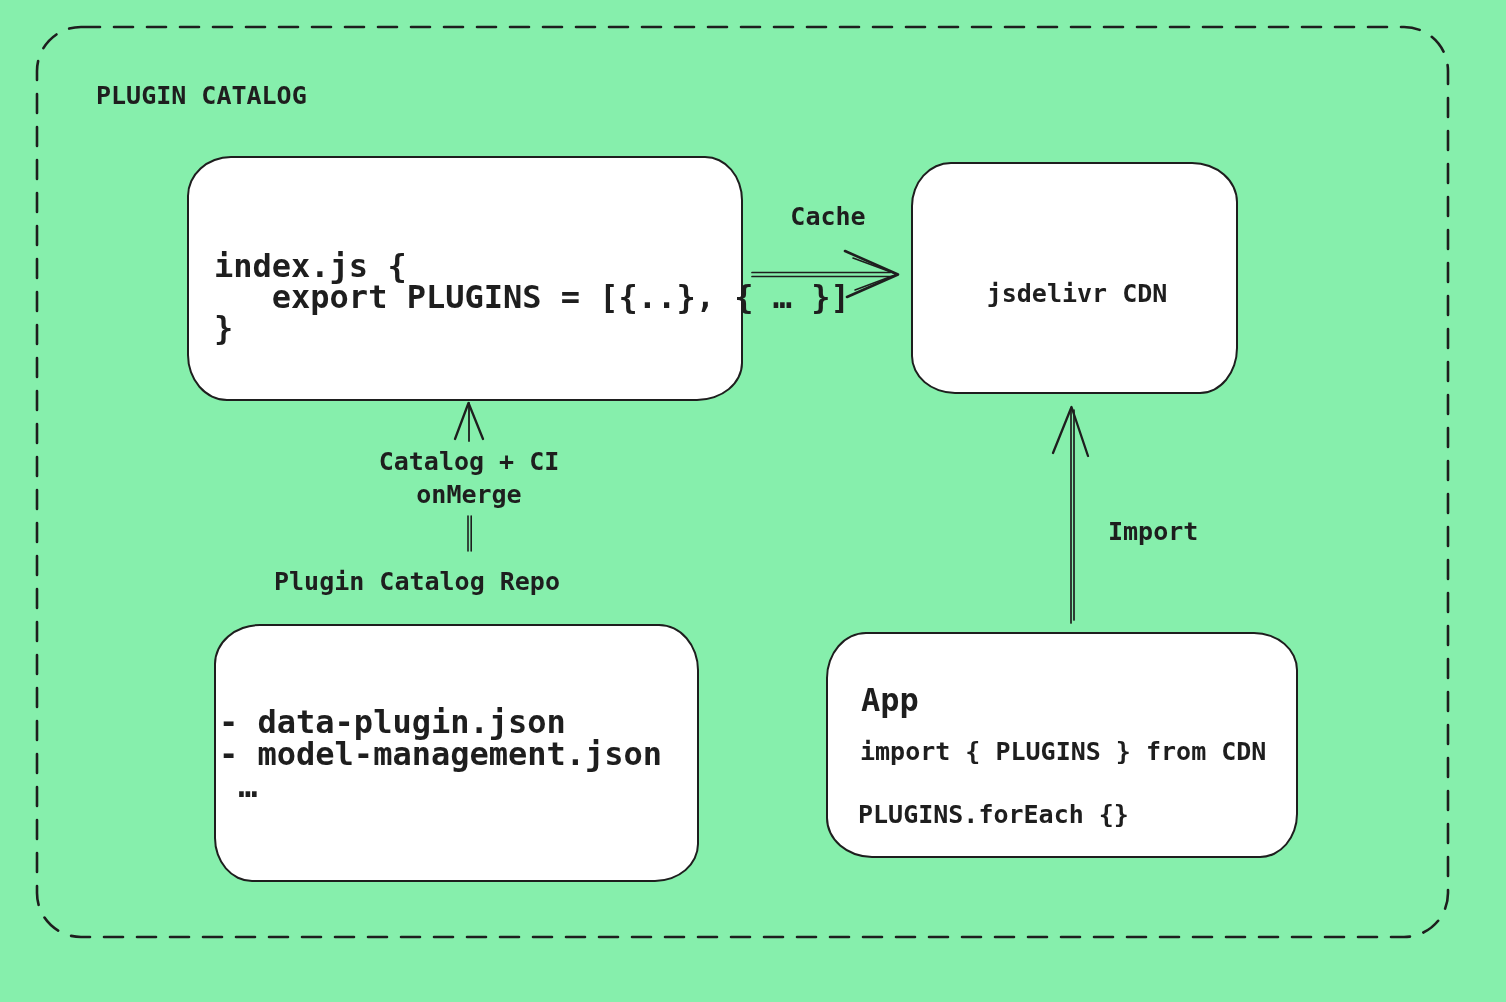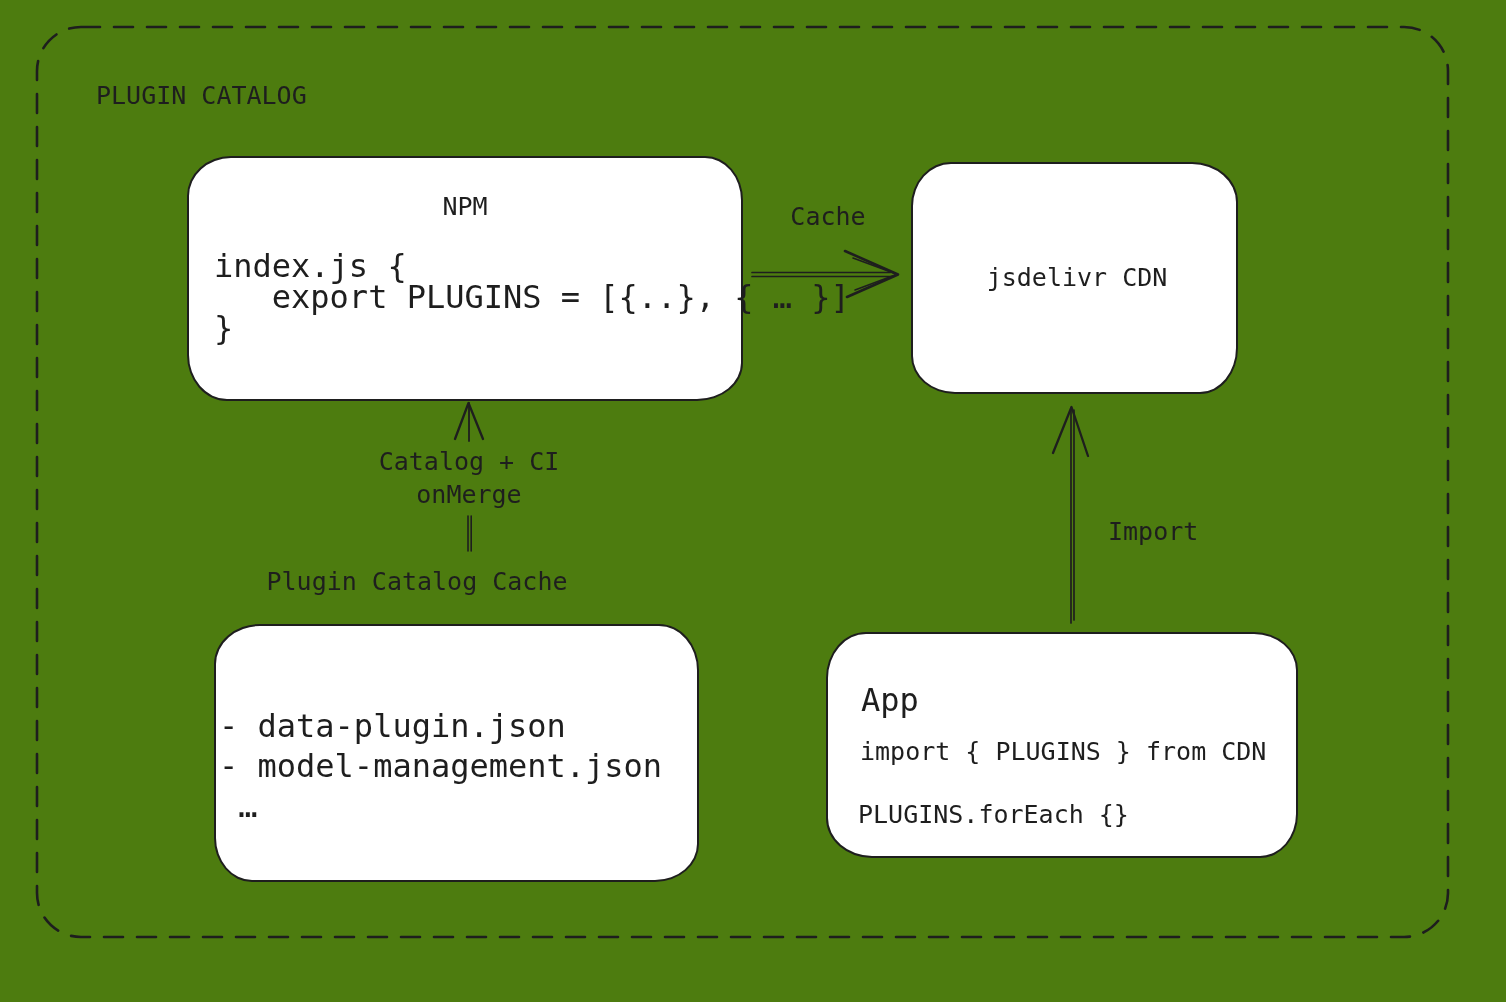--- a/index.html
+++ b/index.html
@@ -4,25 +4,25 @@
 <style>
   html, body {
     margin: 0;
     padding: 0;
     background: #ffffff;
   }
   #canvas {
     position: relative;
     width: 1506px;
     height: 1002px;
-    background: #4d7c0f;
+    background: #86efac;
     overflow: hidden;
     font-family: "DejaVu Sans Mono", "Liberation Mono", monospace;
     color: #1e1e1e;
-    font-weight: 400;
+    font-weight: 700;
   }
   #shapes {
     position: absolute;
     left: 0; top: 0;
     width: 1506px; height: 1002px;
     z-index: 0;
   }
   .node {
     position: absolute;
     border: 2.5px solid #1e1e1e;
@@ -81,39 +81,38 @@
     </g>
   </svg>
 
   <div class="node npm"></div>
   <div class="node cdn"></div>
   <div class="node repo"></div>
   <div class="node app"></div>
 
   <div class="txt fs25" style="left:96px; top:80px;">PLUGIN CATALOG</div>
 
-  <div class="txt fs25 center" style="left:187px; top:191px; width:556px;">NPM</div>
 
   <div class="txt fs24 code" style="left:214px; top:251px;">index.js {
    export PLUGINS = [{..}, { … }]
 }</div>
 
   <div class="txt fs25 center" style="left:778px; top:201px; width:100px;text-align:center;">Cache</div>
 
-  <div class="txt fs25 center" style="left:911px; top:262px; width:332px;">jsdelivr CDN</div>
+  <div class="txt fs25 center" style="left:911px; top:278px; width:332px;">jsdelivr CDN</div>
 
   <div class="txt fs25 center" style="left:339px; top:446px; width:260px;">Catalog + CI</div>
 
   <div class="txt fs25 center" style="left:339px; top:479px; width:260px;">onMerge</div>
 
   <div class="txt fs25" style="left:1108px; top:516px;">Import</div>
 
-  <div class="txt fs25 center" style="left:217px; top:566px; width:400px;">Plugin Catalog Cache</div>
+  <div class="txt fs25 center" style="left:217px; top:566px; width:400px;">Plugin Catalog Repo</div>
 
-  <div class="txt fs24" style="left:219px; top:706px; line-height:40px;">- data-plugin.json
+  <div class="txt fs24" style="left:219px; top:706px; line-height:32px;">- data-plugin.json
 - model-management.json
  …</div>
 
   <div class="txt fs24" style="left:861px; top:680px;">App</div>
 
   <div class="txt fs25" style="left:860px; top:736px;">import { PLUGINS } from CDN</div>
 
   <div class="txt fs25" style="left:858px; top:799px;">PLUGINS.forEach {}</div>
 
 </div>

